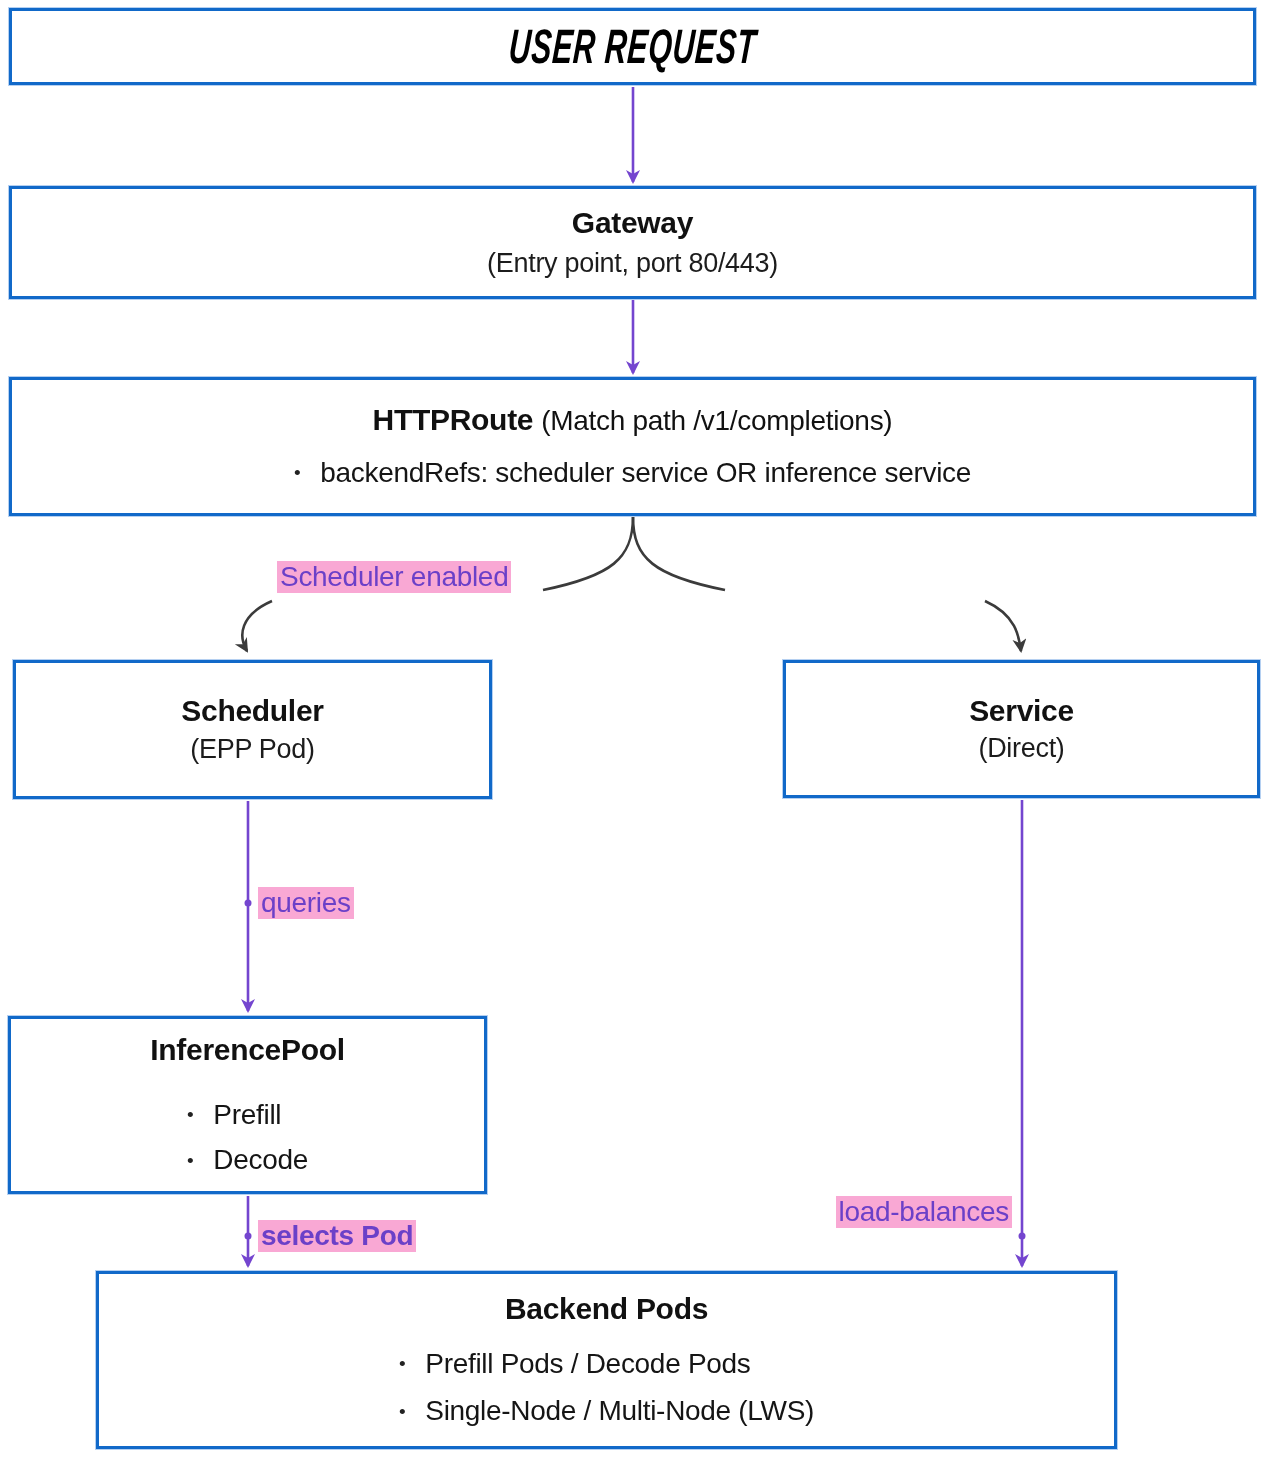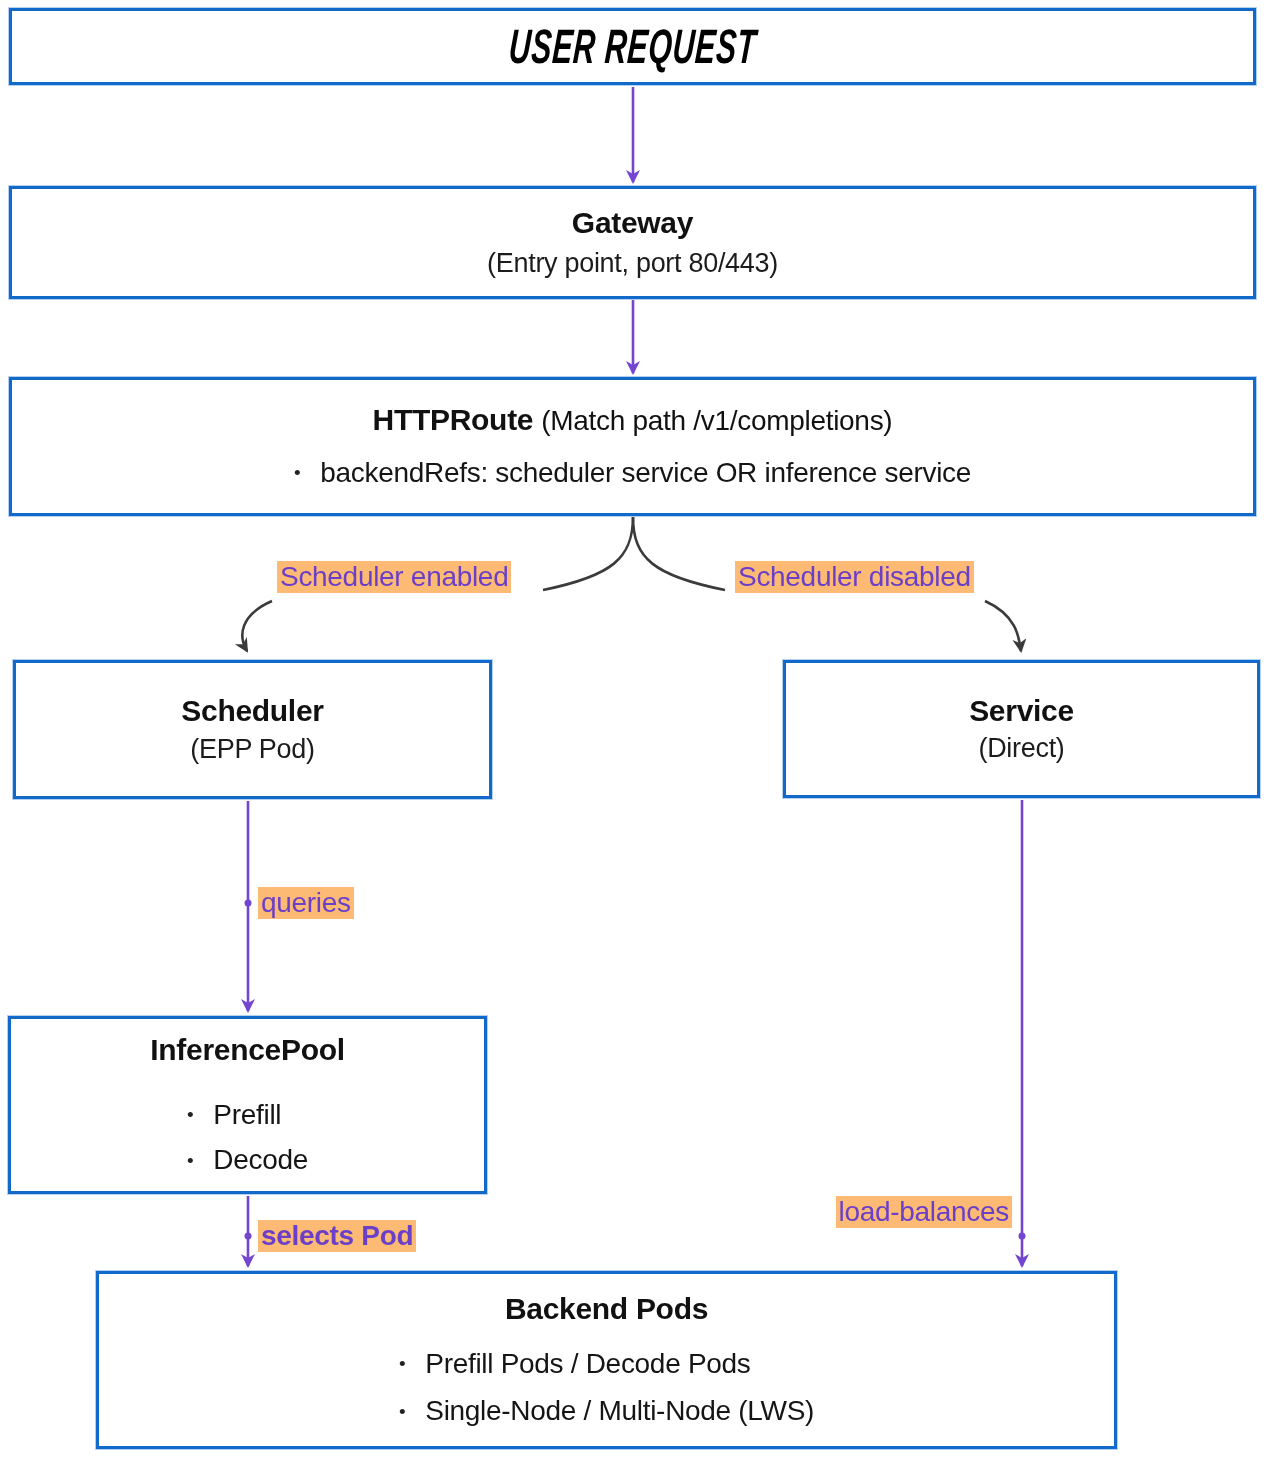--- a/index.html
+++ b/index.html
@@ -54,21 +54,21 @@
   #box-inference-pool{left:8px;top:1016px;width:479px;height:178px;gap:16px;}
   #box-backend-pods{left:96px;top:1271px;width:1021px;height:178px;justify-content:center;}
   
   .edges{position:absolute;left:0;top:0;z-index:2;pointer-events:none;}
   .edge-purple{stroke:#7445cf;stroke-width:2.6;fill:none;}
   .edge-dark{stroke:#3b3b3b;stroke-width:2.6;fill:none;}
   
   .edge-label{
     position:absolute;z-index:3;
     font-size:28px;color:#6b40c8;letter-spacing:-.3px;
-    line-height:32px;white-space:nowrap;background:#fdba74;
+    line-height:32px;white-space:nowrap;background:#f9a8d4;
     padding:0 3px;
   }
   #label-scheduler-enabled{left:277px;top:561px;}
   #label-scheduler-disabled{left:735px;top:561px;}
   #label-queries{left:258px;top:887px;}
   #label-selects-pod{left:258px;top:1220px;font-weight:bold;}
   #label-load-balances{right:256px;top:1196px;}
 </style>
 </head>
 <body>
@@ -157,18 +157,17 @@
         <span>Prefill Pods / Decode Pods</span>
       </div>
       <div class="bullet-row">
         <span class="bullet-dot">•</span>
         <span>Single-Node / Multi-Node (LWS)</span>
       </div>
     </div>
   </div>
 
   <div class="edge-label" id="label-scheduler-enabled">Scheduler enabled</div>
-  <div class="edge-label" id="label-scheduler-disabled">Scheduler disabled</div>
   <div class="edge-label" id="label-queries">queries</div>
   <div class="edge-label" id="label-selects-pod">selects Pod</div>
   <div class="edge-label" id="label-load-balances">load-balances</div>
 
 </div>
 
 </body></html>

